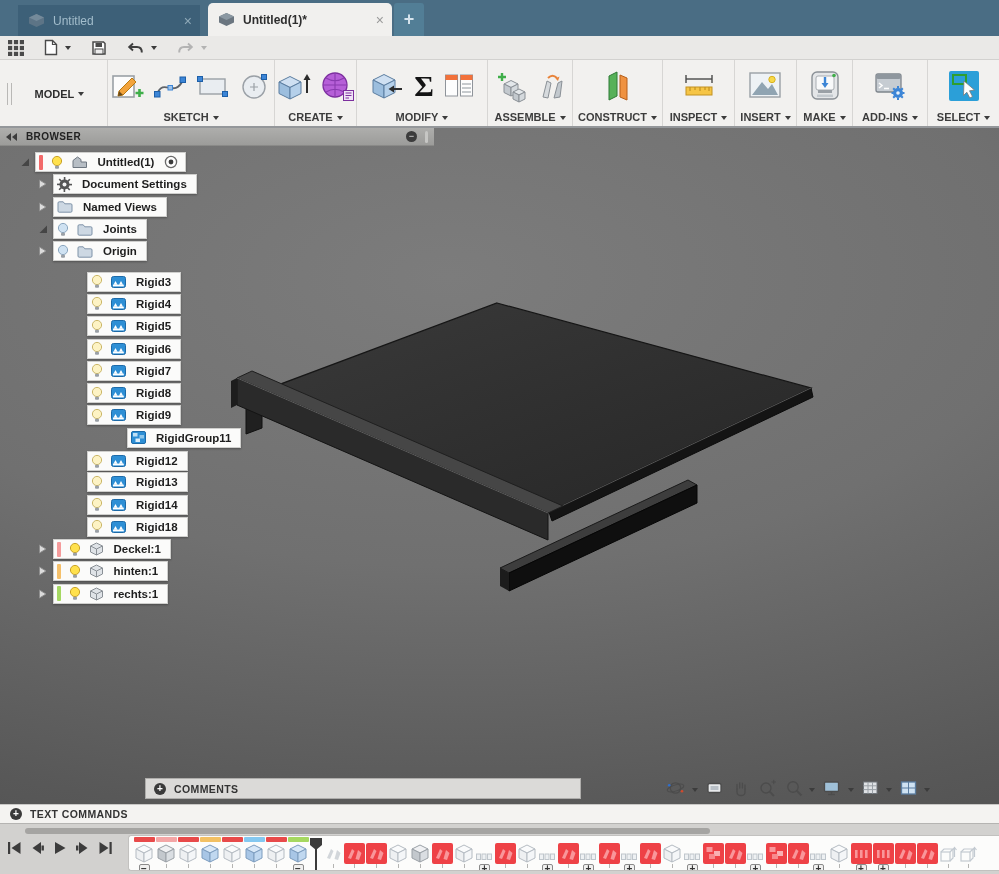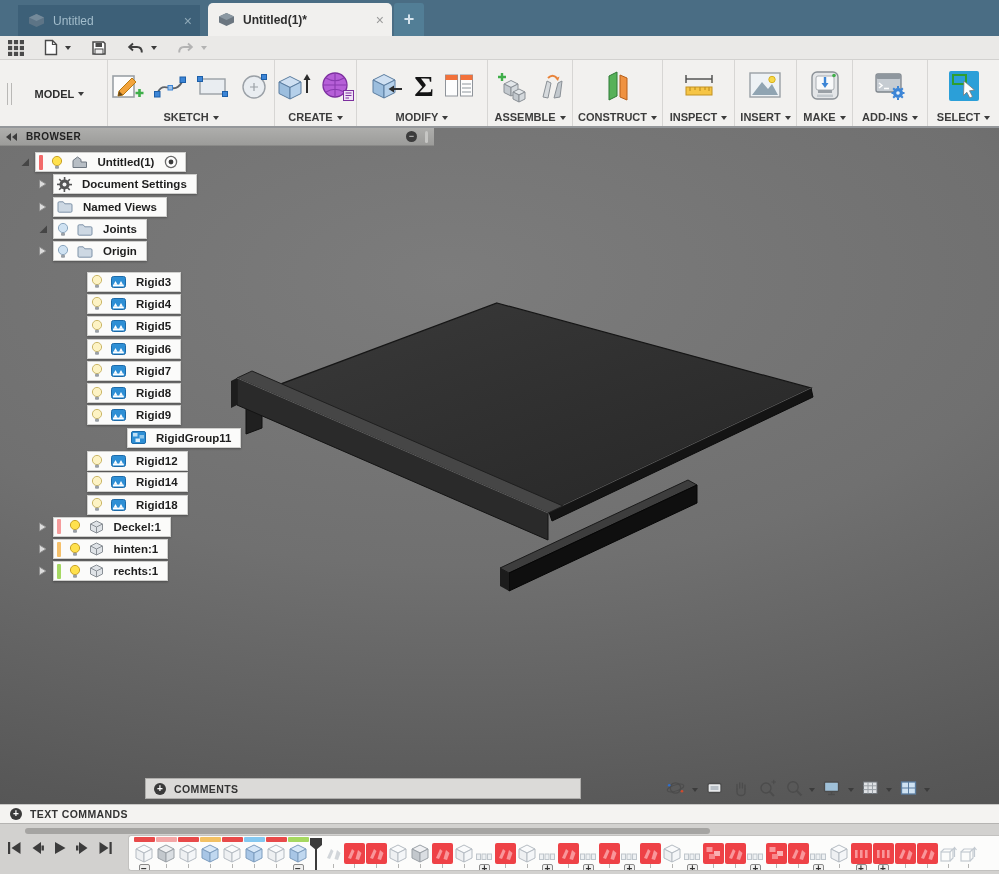--- a/index.html
+++ b/index.html
@@ -665,20 +665,40 @@
               </svg>
             </span>
             <span class="bico">
               <svg width="15" height="12">
                 <rect x="0.5" y="0.5" width="14" height="11" rx="2" fill="#2e8fd5" stroke="#1c6aa8"></rect>
                 <rect x="2" y="8.6" width="10.8" height="1.8" fill="#fff"></rect>
                 <polygon points="2.5,8.8 4.5,5 6.5,8.8" fill="#fff"></polygon>
                 <polygon points="8,8.8 10,5 12,8.8" fill="#fff"></polygon>
               </svg>
             </span>
+            <span class="blabel">Rigid13</span>
+          </span>
+        </div>
+        <div class="brow" style="padding-left: 70px;">
+          <span class="bexp"></span>
+          <span class="bbox">
+            <span class="bico">
+              <svg width="12" height="15">
+                <circle cx="6" cy="6" r="4.6" fill="#fdf3c4" stroke="#cbb768"></circle>
+                <rect x="4" y="10.8" width="4" height="3" rx="1" fill="#9aa0a6"></rect>
+              </svg>
+            </span>
+            <span class="bico">
+              <svg width="15" height="12">
+                <rect x="0.5" y="0.5" width="14" height="11" rx="2" fill="#2e8fd5" stroke="#1c6aa8"></rect>
+                <rect x="2" y="8.6" width="10.8" height="1.8" fill="#fff"></rect>
+                <polygon points="2.5,8.8 4.5,5 6.5,8.8" fill="#fff"></polygon>
+                <polygon points="8,8.8 10,5 12,8.8" fill="#fff"></polygon>
+              </svg>
+            </span>
             <span class="blabel">Rigid14</span>
           </span>
         </div>
         <div class="brow" style="padding-left: 70px;">
           <span class="bexp"></span>
           <span class="bbox">
             <span class="bico">
               <svg width="12" height="15">
                 <circle cx="6" cy="6" r="4.6" fill="#fdf3c4" stroke="#cbb768"></circle>
                 <rect x="4" y="10.8" width="4" height="3" rx="1" fill="#9aa0a6"></rect>

